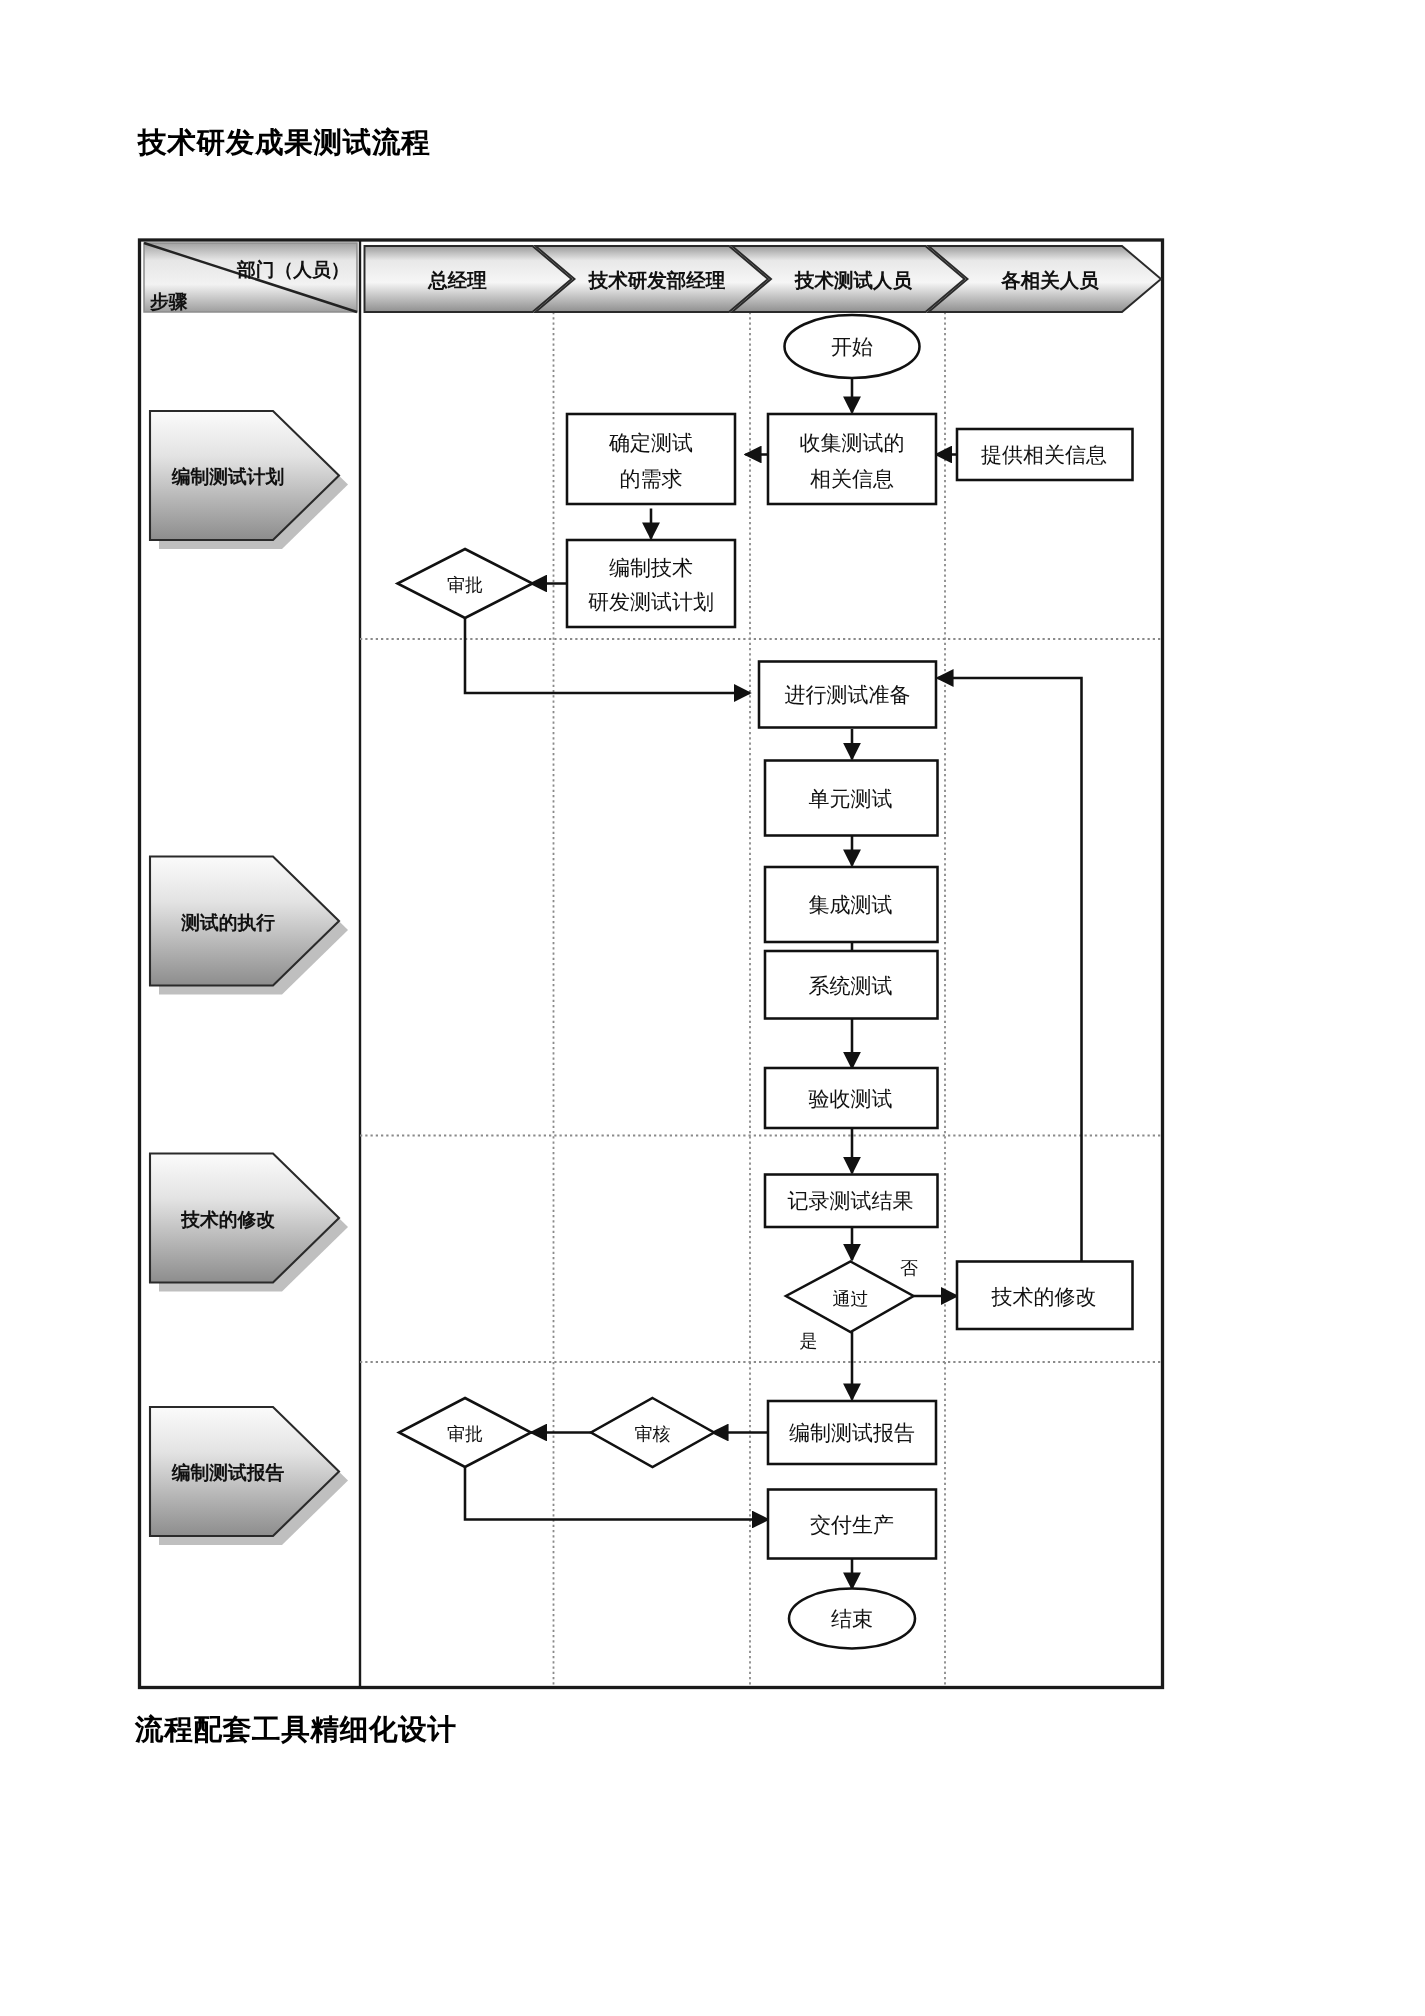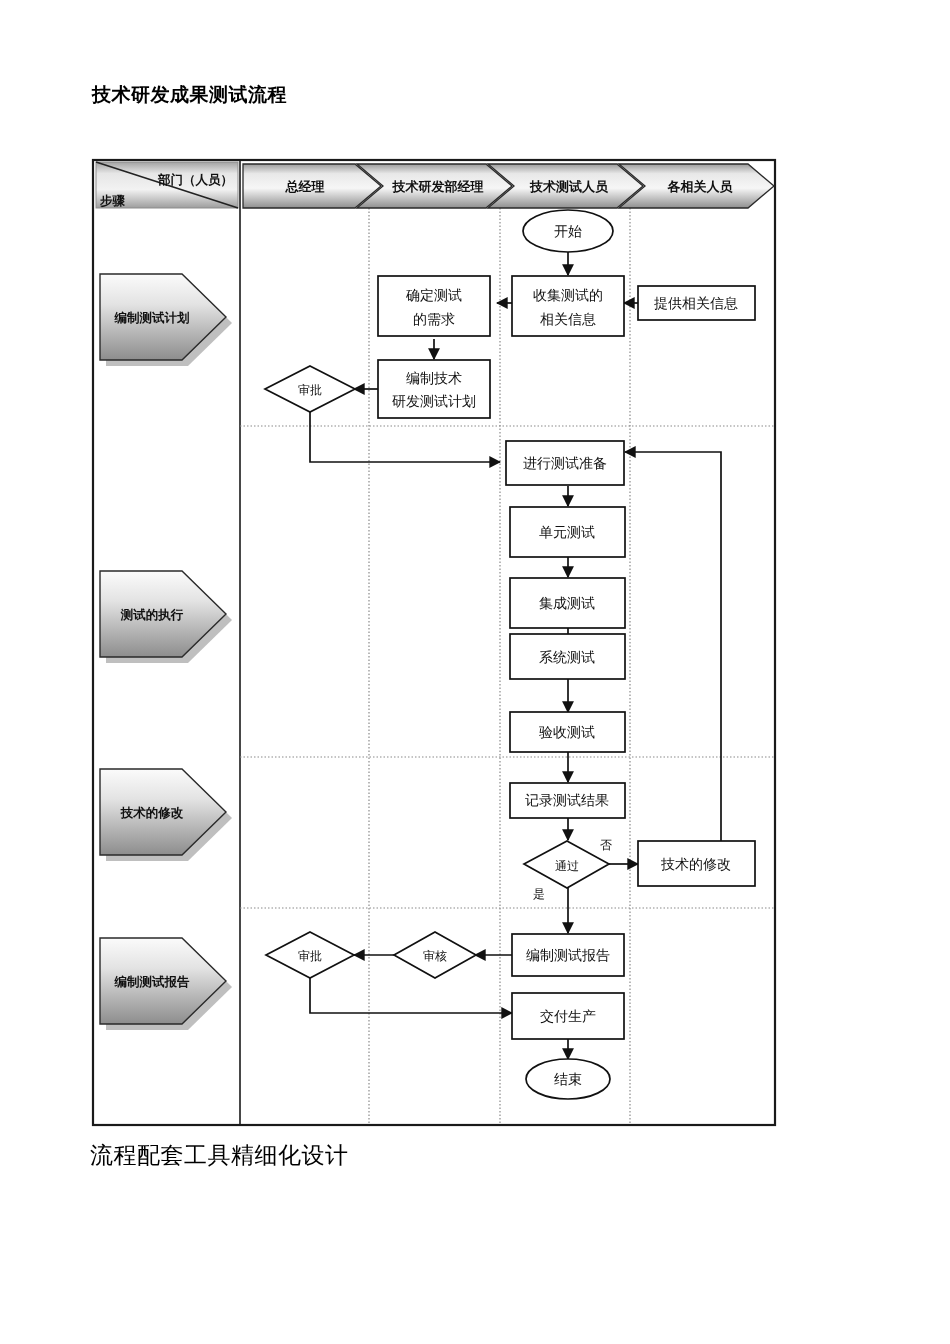--- a/index.html
+++ b/index.html
@@ -29,22 +29,22 @@
     font-size: 19px;
     font-weight: bold;
     letter-spacing: 0.5px;
     white-space: nowrap;
   }
   .title-bottom {
     position: absolute;
     left: 90px;
     top: 1140px;
     font-family: "Liberation Serif", serif;
-    font-size: 23px;
-    font-weight: normal;
+    font-size: 19px;
+    font-weight: bold;
     letter-spacing: 0.5px;
     white-space: nowrap;
   }
   #flowchart {
     position: absolute;
     left: 0;
     top: 0;
     width: 950px;
     height: 1344px;
   }

